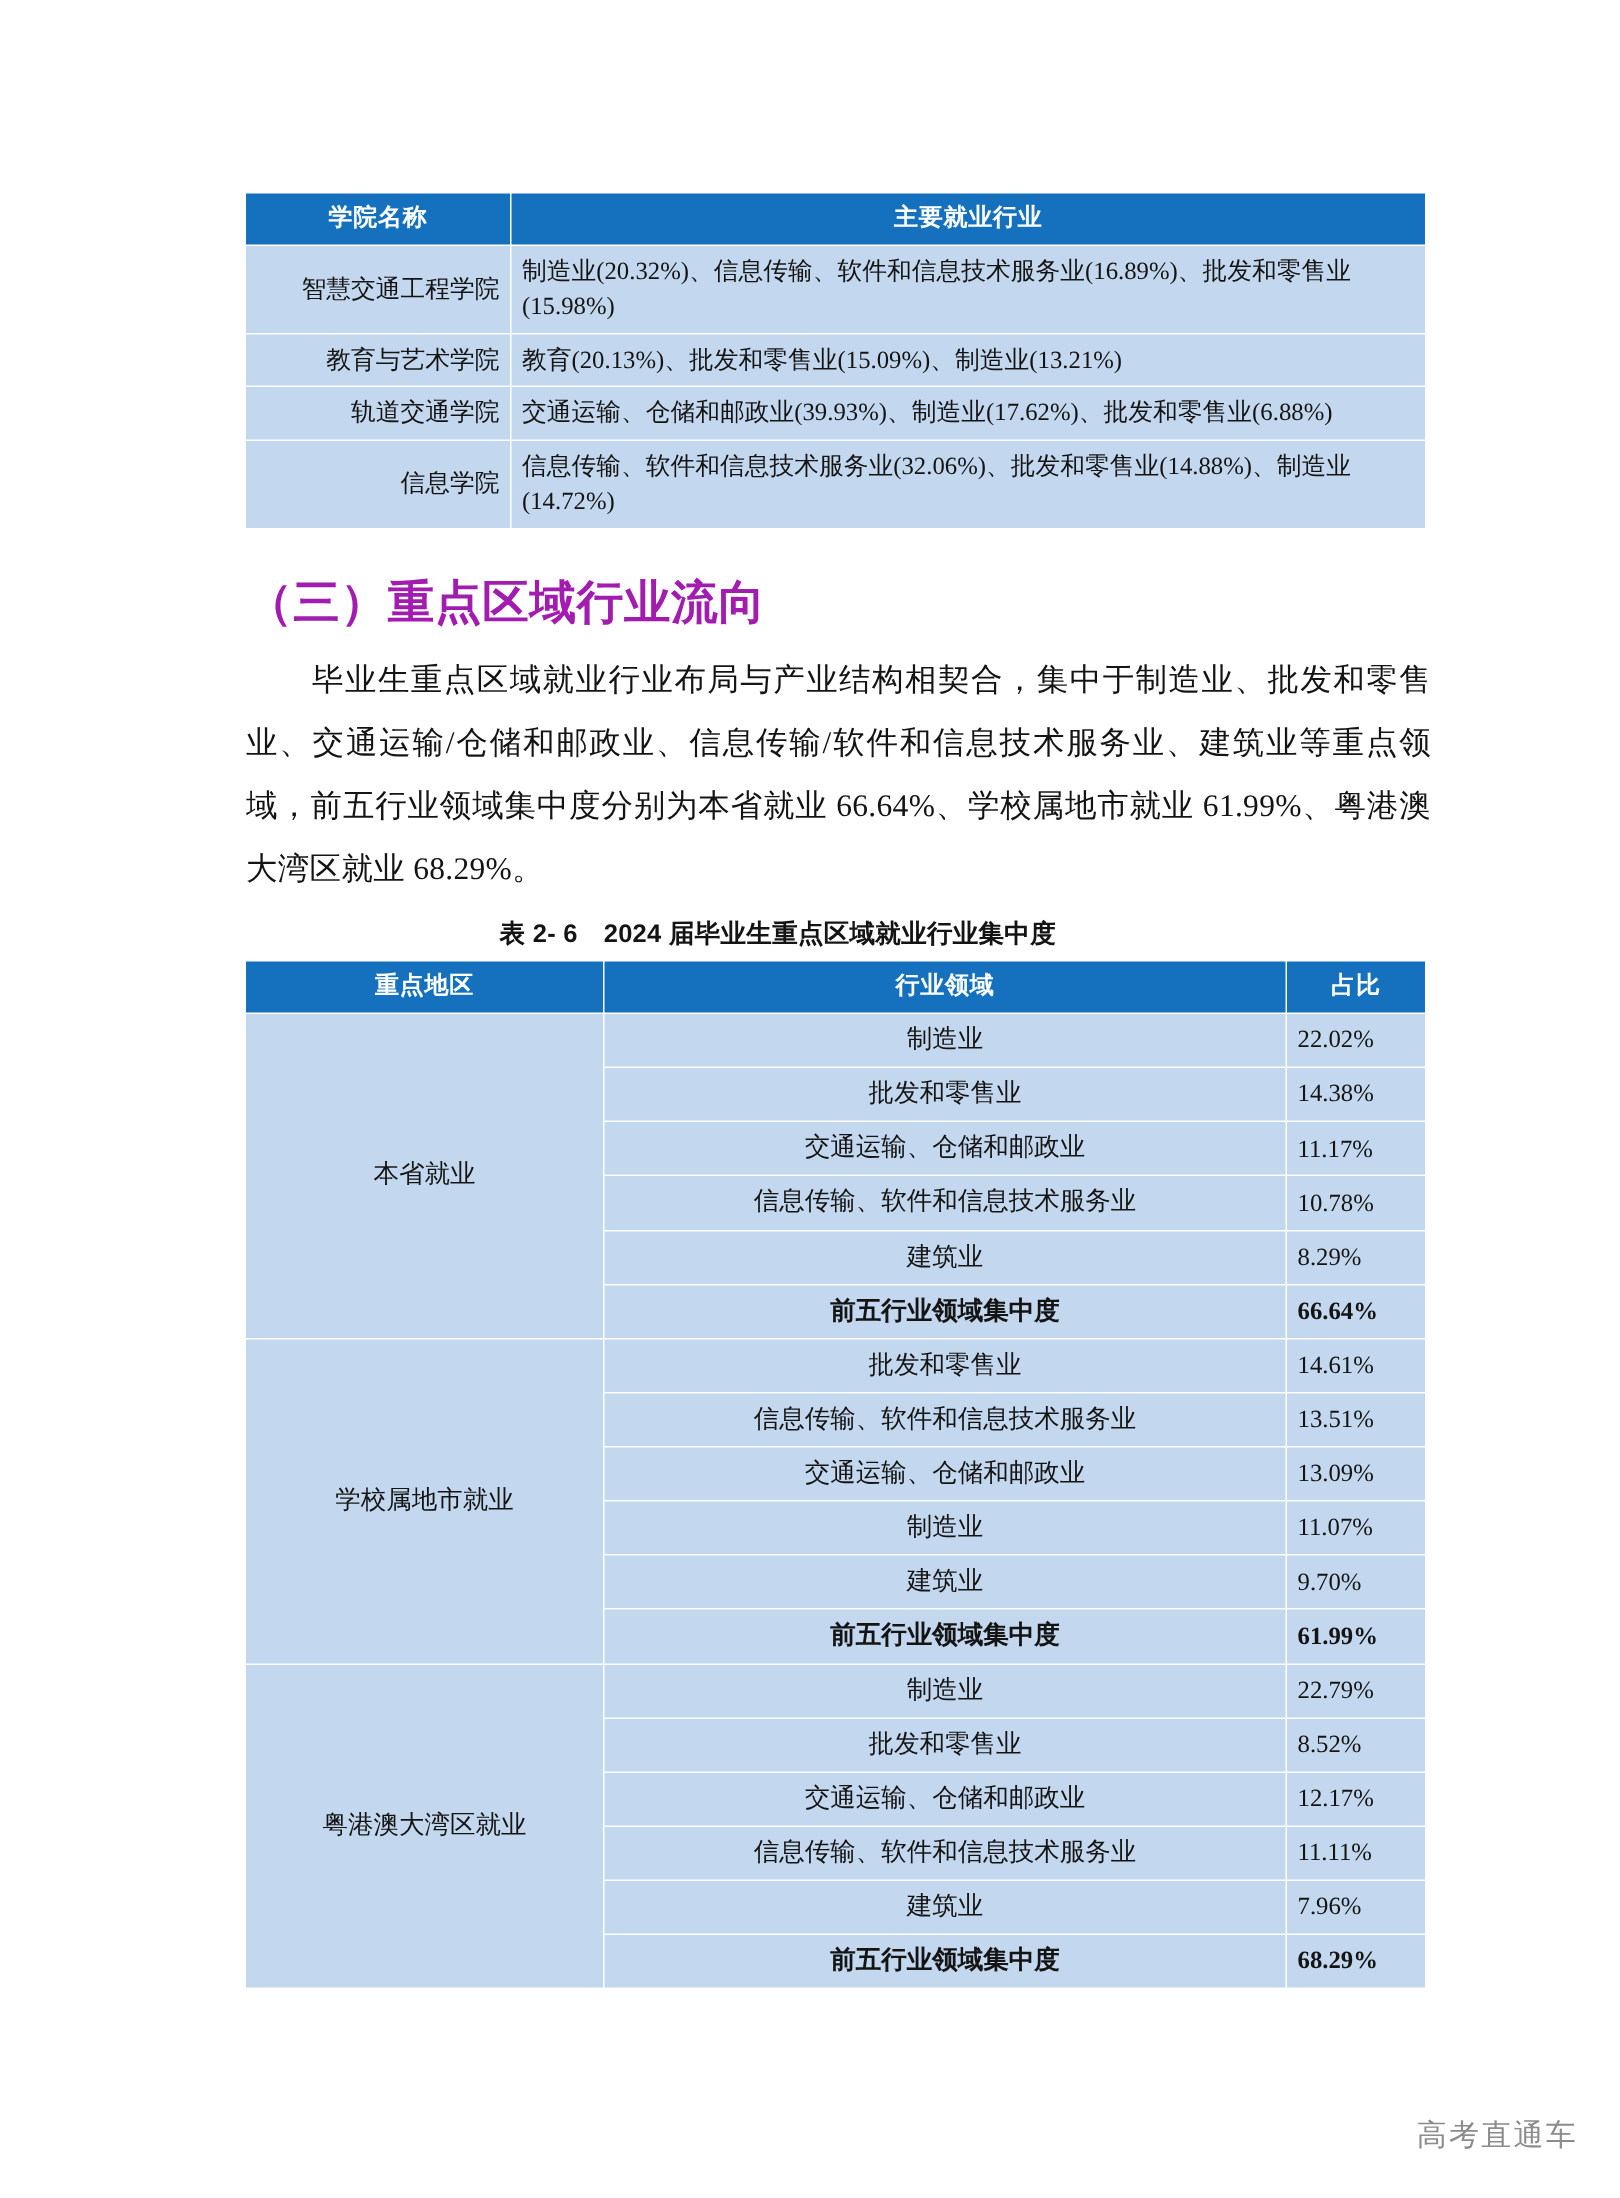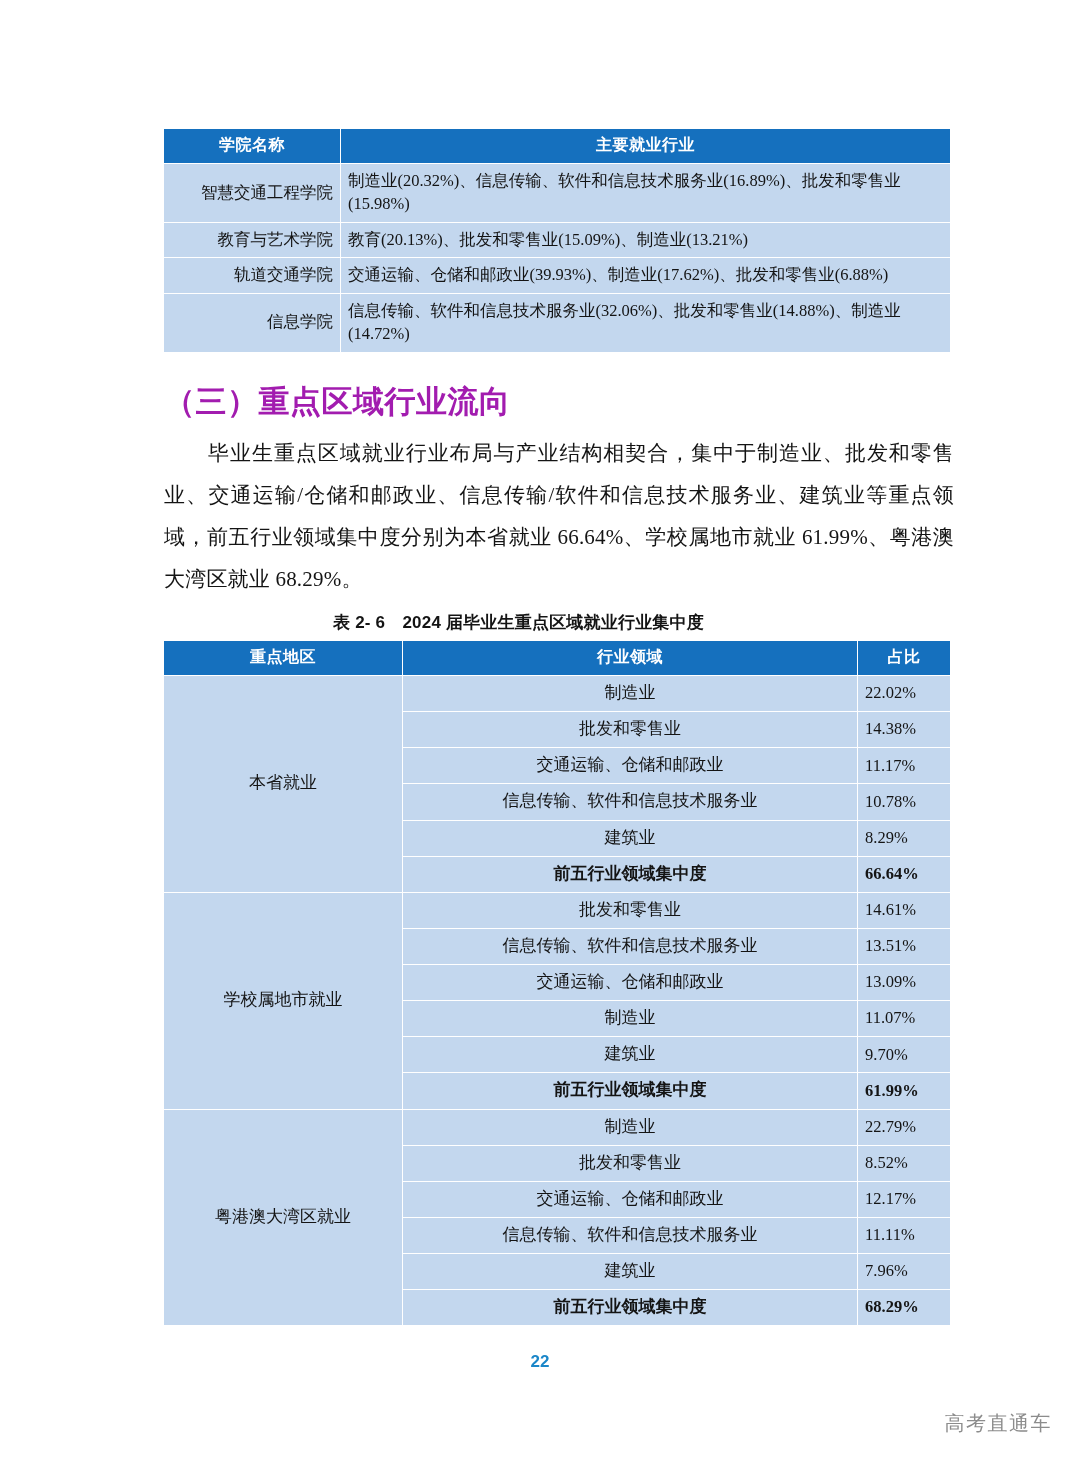--- a/index.html
+++ b/index.html
@@ -324,16 +324,15 @@
             <td class="pct-cell">7.96%</td>
           </tr>
           <tr>
             <td class="sector-cell bold">前五行业领域集中度</td>
             <td class="pct-cell bold">68.29%</td>
           </tr>
         </tbody>
     </table>
   </div>
 
-  <div class="page-number">22</div>
   <div class="watermark">高考直通车</div>
 
 </div>
 
 </body></html>

